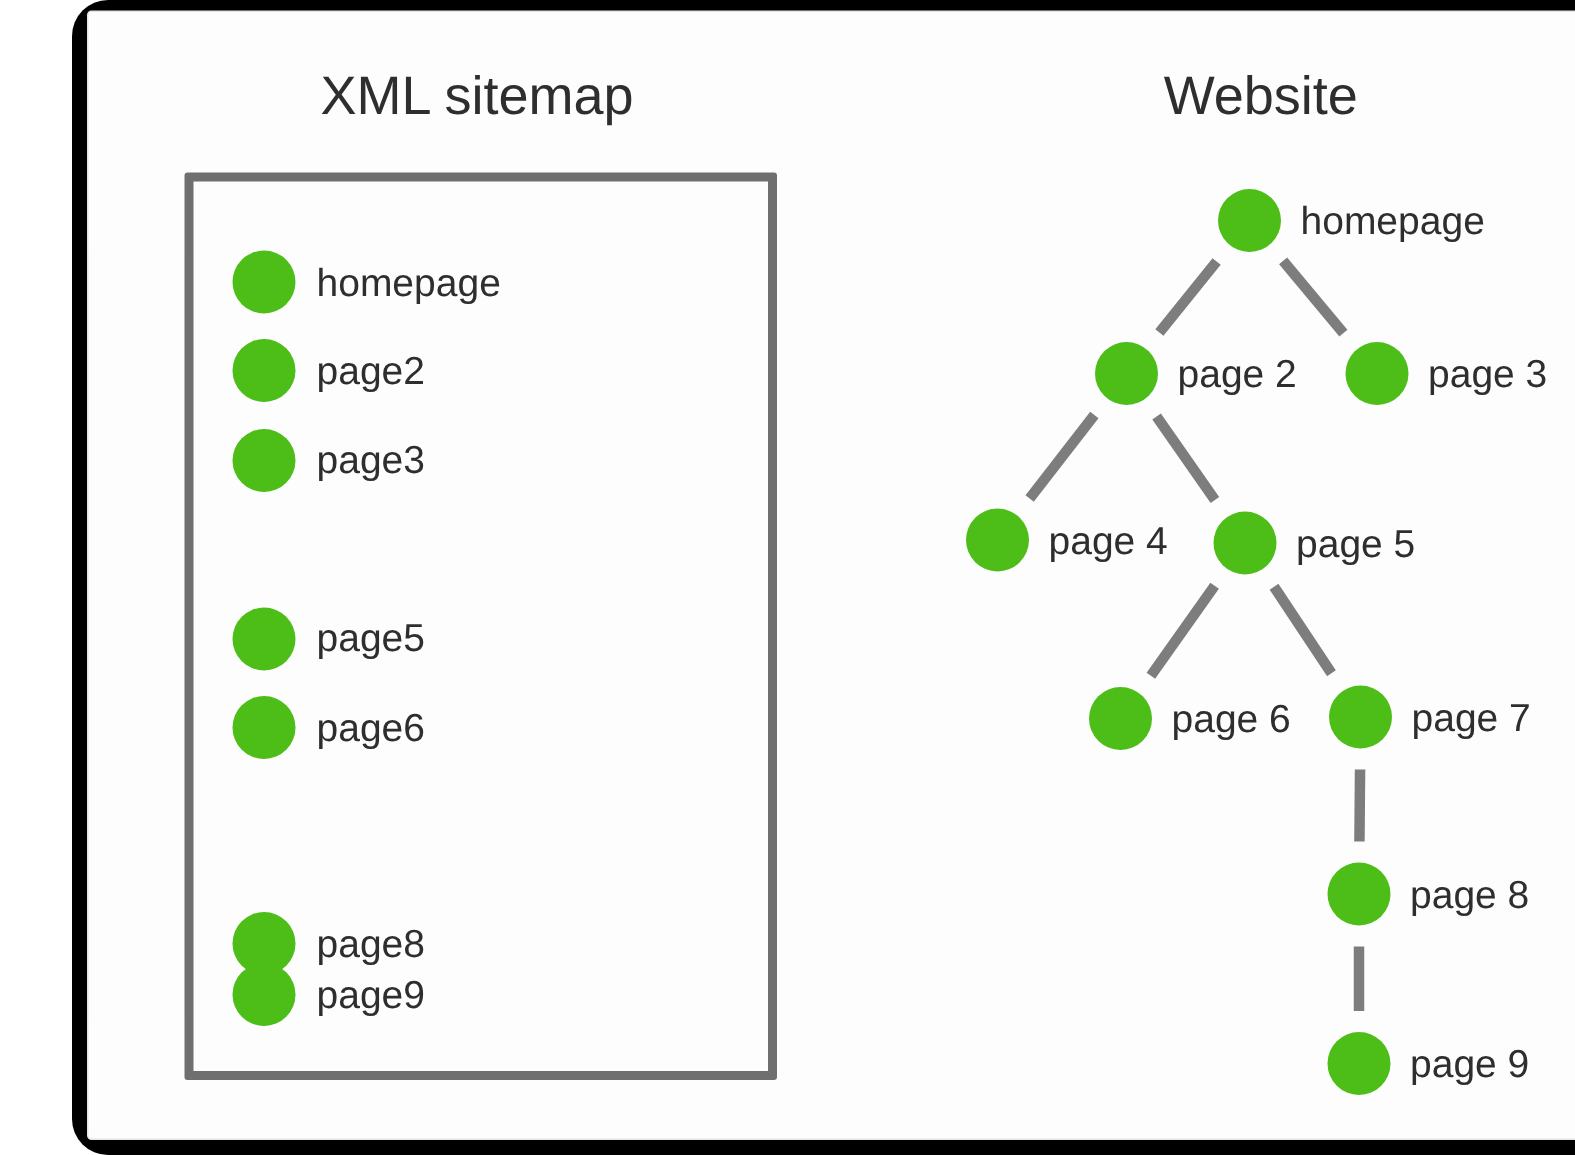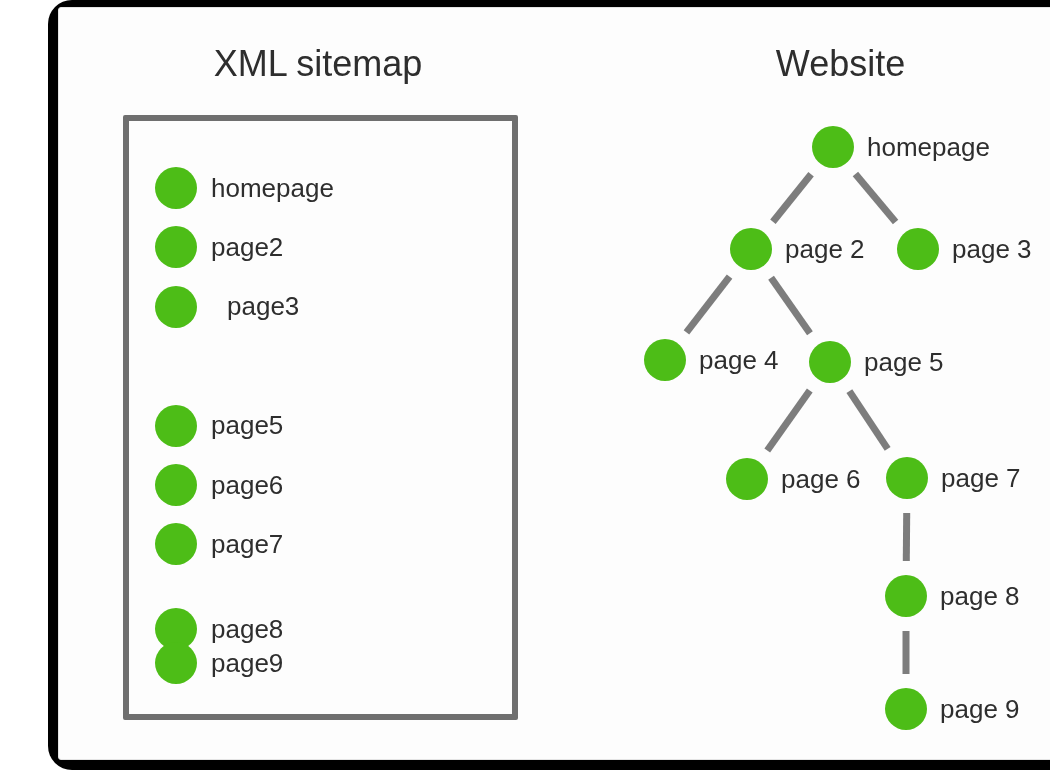--- a/index.html
+++ b/index.html
@@ -89,35 +89,31 @@
     <div class="sitemap-box"></div>
     <div class="sitemap-list">
         <div class="list-row" style="left: 107px; top: 167px;">
           <span class="dot" style="width: 42px; height: 42px;"></span>
           <span class="row-label">homepage</span>
         </div>
         <div class="list-row" style="left: 107px; top: 226.4px;">
           <span class="dot" style="width: 42px; height: 42px;"></span>
           <span class="row-label">page2</span>
         </div>
-        <div class="list-row" style="left: 107px; top: 285.8px; gap: 16px;">
+        <div class="list-row" style="left: 107px; top: 285.8px;">
           <span class="dot" style="width: 42px; height: 42px;"></span>
           <span class="row-label">page3</span>
         </div>
         <div class="list-row" style="left: 107px; top: 404.6px; justify-content: flex-end;">
           <span class="dot" style="width: 42px; height: 42px;"></span>
           <span class="row-label">page5</span>
         </div>
         <div class="list-row" style="left: 107px; top: 464px; justify-content: space-between;">
           <span class="dot" style="width: 42px; height: 42px;"></span>
           <span class="row-label">page6</span>
-        </div>
-        <div class="list-row" style="left: 107px; top: 523.4px;">
-          <span class="dot" style="width: 42px; height: 42px;"></span>
-          <span class="row-label">page7</span>
         </div>
         <div class="list-row" style="left: 107px; top: 608px; justify-content: flex-end;">
           <span class="dot" style="width: 42px; height: 42px;"></span>
           <span class="row-label">page8</span>
         </div>
         <div class="list-row" style="left: 107px; top: 642.2px; justify-content: space-between;">
           <span class="dot" style="width: 42px; height: 42px;"></span>
           <span class="row-label">page9</span>
         </div>
       </div>

